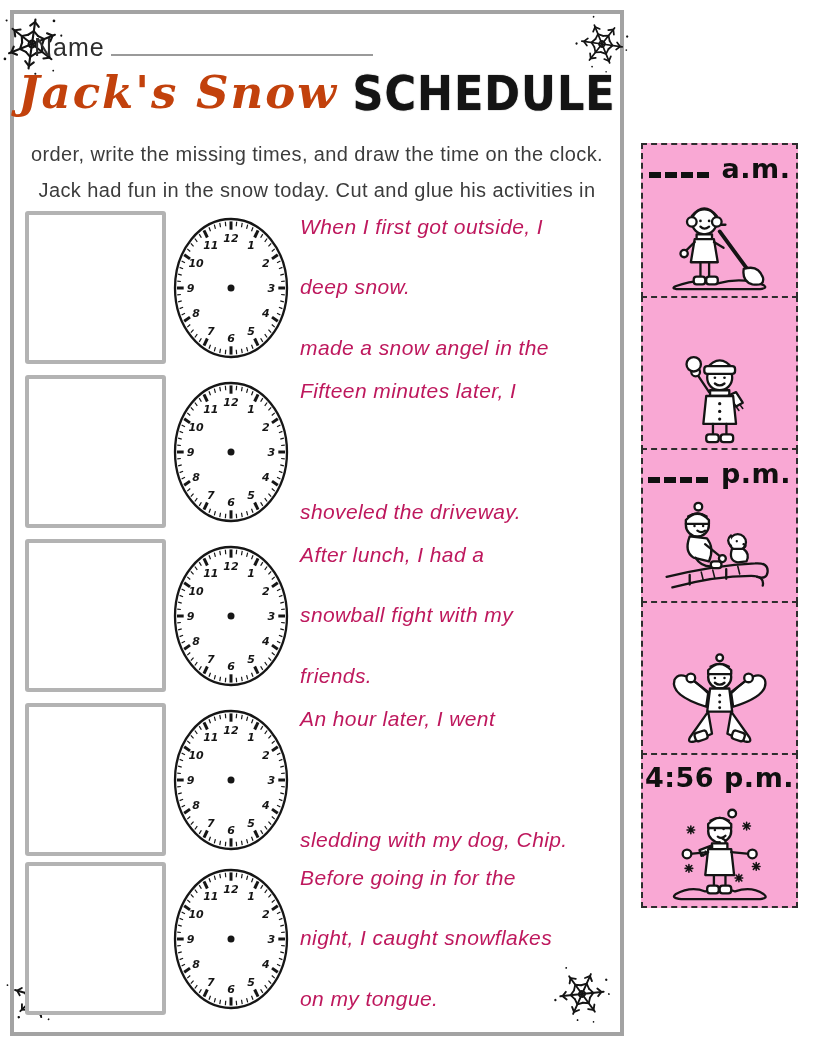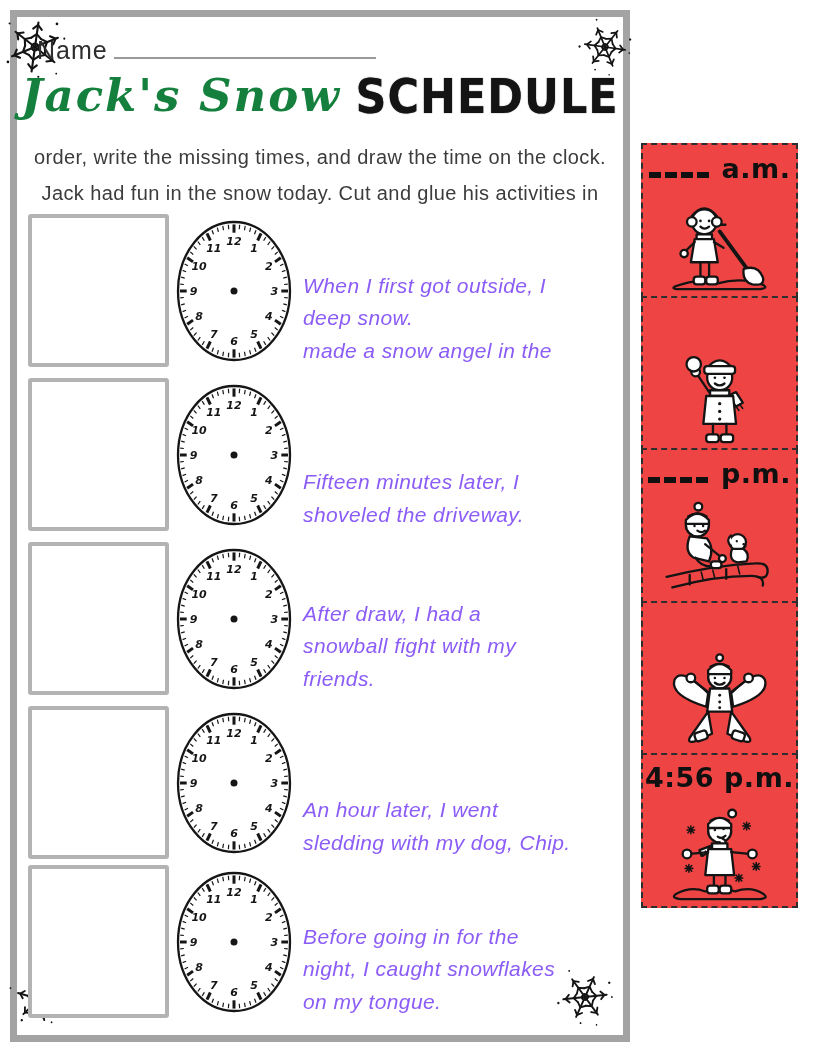--- a/index.html
+++ b/index.html
@@ -1,45 +1,45 @@
 <!DOCTYPE html>
 <html><head>
 <meta charset="utf-8">
 <style>
   html,body{margin:0;padding:0;background:#ffffff;}
   body{width:816px;height:1056px;position:relative;font-family:"Liberation Sans",sans-serif;overflow:hidden;}
 
   
-  .page{position:absolute;left:10px;top:10px;width:606px;height:1018px;border:7px solid #a3a3a3;background:#fff;}
+  .page{position:absolute;left:10px;top:10px;width:606px;height:1018px;border:4px solid #a3a3a3;background:#fff;}
 
   .name-row{position:absolute;left:20px;top:18px;font-size:25px;color:#2e2e2e;letter-spacing:1px;}
   .name-line{display:inline-block;width:262px;border-bottom:2.5px solid #9a9a9a;height:22px;margin-left:6px;}
 
   .title{position:absolute;top:52px;left:0;width:100%;text-align:center;white-space:nowrap;}
-  .title-script{font-family:"DejaVu Serif",serif;font-style:italic;font-weight:bold;font-size:45px;color:#15803d;letter-spacing:2px;margin-top:44px;}
+  .title-script{font-family:"DejaVu Serif",serif;font-style:italic;font-weight:bold;font-size:45px;color:#c2410c;letter-spacing:2px;margin-top:44px;}
   .title-caps{display:inline-block;font-family:"DejaVu Sans",sans-serif;font-weight:bold;font-size:43px;color:#141414;letter-spacing:1px;transform:scaleY(1.12);margin-left:10px;text-shadow:0 0 1px #333;}
 
   .instructions{position:absolute;top:122px;left:0;width:100%;text-align:center;font-size:20px;line-height:36px;color:#3c3c3c;letter-spacing:0.4px;}
 
   
   #rows{position:absolute;left:0;top:0;width:100%;height:100%;font-style:italic;}
   .row{position:absolute;left:0;width:100%;height:153px;}
   #rows .row:nth-child(1){top:197px;}
   #rows .row:nth-child(2){top:361px;}
   #rows .row:nth-child(3){top:525px;}
   #rows .row:nth-child(4){top:689px;}
   #rows .row:nth-child(5){top:848px;}
 
   .glue-box{position:absolute;left:11px;top:0;width:141px;height:153px;border:4px solid #b3b3b3;border-radius:3px;background:#fff;box-sizing:border-box;}
   .clock-svg{position:absolute;left:157px;top:4px;width:120px;height:146px;}
-  .activity-text{position:absolute;left:286px;top:0;width:320px;height:100%;display:flex;flex-direction:column;justify-content:flex-end;font-size:21px;line-height:32.5px;color:#8b5cf6;letter-spacing:0.4px;white-space:nowrap;}
+  .activity-text{position:absolute;left:286px;top:0;width:320px;height:100%;display:flex;flex-direction:column;justify-content:space-between;font-size:21px;line-height:32.5px;color:#be185d;letter-spacing:0.4px;white-space:nowrap;}
 
   
   .strip{position:absolute;left:641px;top:143px;width:157px;}
-  .card{box-sizing:border-box;width:157px;height:155px;border:2.5px dashed #2e2e2e;margin-top:-2.5px;background:#ef4444;display:flex;flex-direction:column;align-items:center;padding-top:7px;}
+  .card{box-sizing:border-box;width:157px;height:155px;border:2.5px dashed #2e2e2e;margin-top:-2.5px;background:#f9a8d4;display:flex;flex-direction:column;align-items:center;padding-top:7px;}
   .card:first-child{margin-top:0;}
   .card-time{font-family:"DejaVu Sans",sans-serif;font-weight:bold;font-size:27px;color:#101010;white-space:nowrap;letter-spacing:0.5px;}
   .blank-line{display:inline-block;width:60px;height:20px;border-bottom:6px dashed #101010;margin-right:3px;}
   .card-art{flex:1;display:flex;align-items:flex-end;justify-content:center;padding-bottom:3px;}
   .card-art svg{height:100px;}
 
   
   .corner-sf{position:absolute;overflow:visible;}
   .sf-tl{left:-16px;top:-4px;width:68px;height:68px;transform:rotate(8deg);}
   .sf-tr{left:560px;top:2px;width:56px;height:56px;transform:rotate(38deg);}
@@ -352,21 +352,21 @@
           <text x="80.16" y="120.02414206001092" text-anchor="middle" font-size="11" font-weight="bold" font-family="DejaVu Sans, sans-serif" fill="#161616">5</text>
           <text x="60" y="126.68" text-anchor="middle" font-size="11" font-weight="bold" font-family="DejaVu Sans, sans-serif" fill="#161616">6</text>
           <text x="39.84000000000001" y="120.02414206001092" text-anchor="middle" font-size="11" font-weight="bold" font-family="DejaVu Sans, sans-serif" fill="#161616">7</text>
           <text x="25.08185571941143" y="101.84" text-anchor="middle" font-size="11" font-weight="bold" font-family="DejaVu Sans, sans-serif" fill="#161616">8</text>
           <text x="19.68" y="77" text-anchor="middle" font-size="11" font-weight="bold" font-family="DejaVu Sans, sans-serif" fill="#161616">9</text>
           <text x="25.081855719411436" y="52.16" text-anchor="middle" font-size="11" font-weight="bold" font-family="DejaVu Sans, sans-serif" fill="#161616">10</text>
           <text x="39.83999999999998" y="33.975857939989105" text-anchor="middle" font-size="11" font-weight="bold" font-family="DejaVu Sans, sans-serif" fill="#161616">11</text>
           <circle cx="60" cy="73" r="3.5" fill="#161616"></circle>
         </svg>
     <div class="activity-text">
-          <div>After draw, I had a</div>
+          <div>After lunch, I had a</div>
           <div>snowball fight with my</div>
           <div>friends.</div>
         </div>
   </div>
 
   <div class="row">
     <div class="glue-box"></div>
     <svg class="clock-svg" viewBox="0 0 120 146">
           <ellipse cx="60" cy="73" rx="56" ry="69" fill="#fff" stroke="#161616" stroke-width="2.3"></ellipse>
           <line x1="60" y1="6.415000000000006" x2="60" y2="14.695" stroke="#161616" stroke-width="3"></line>

